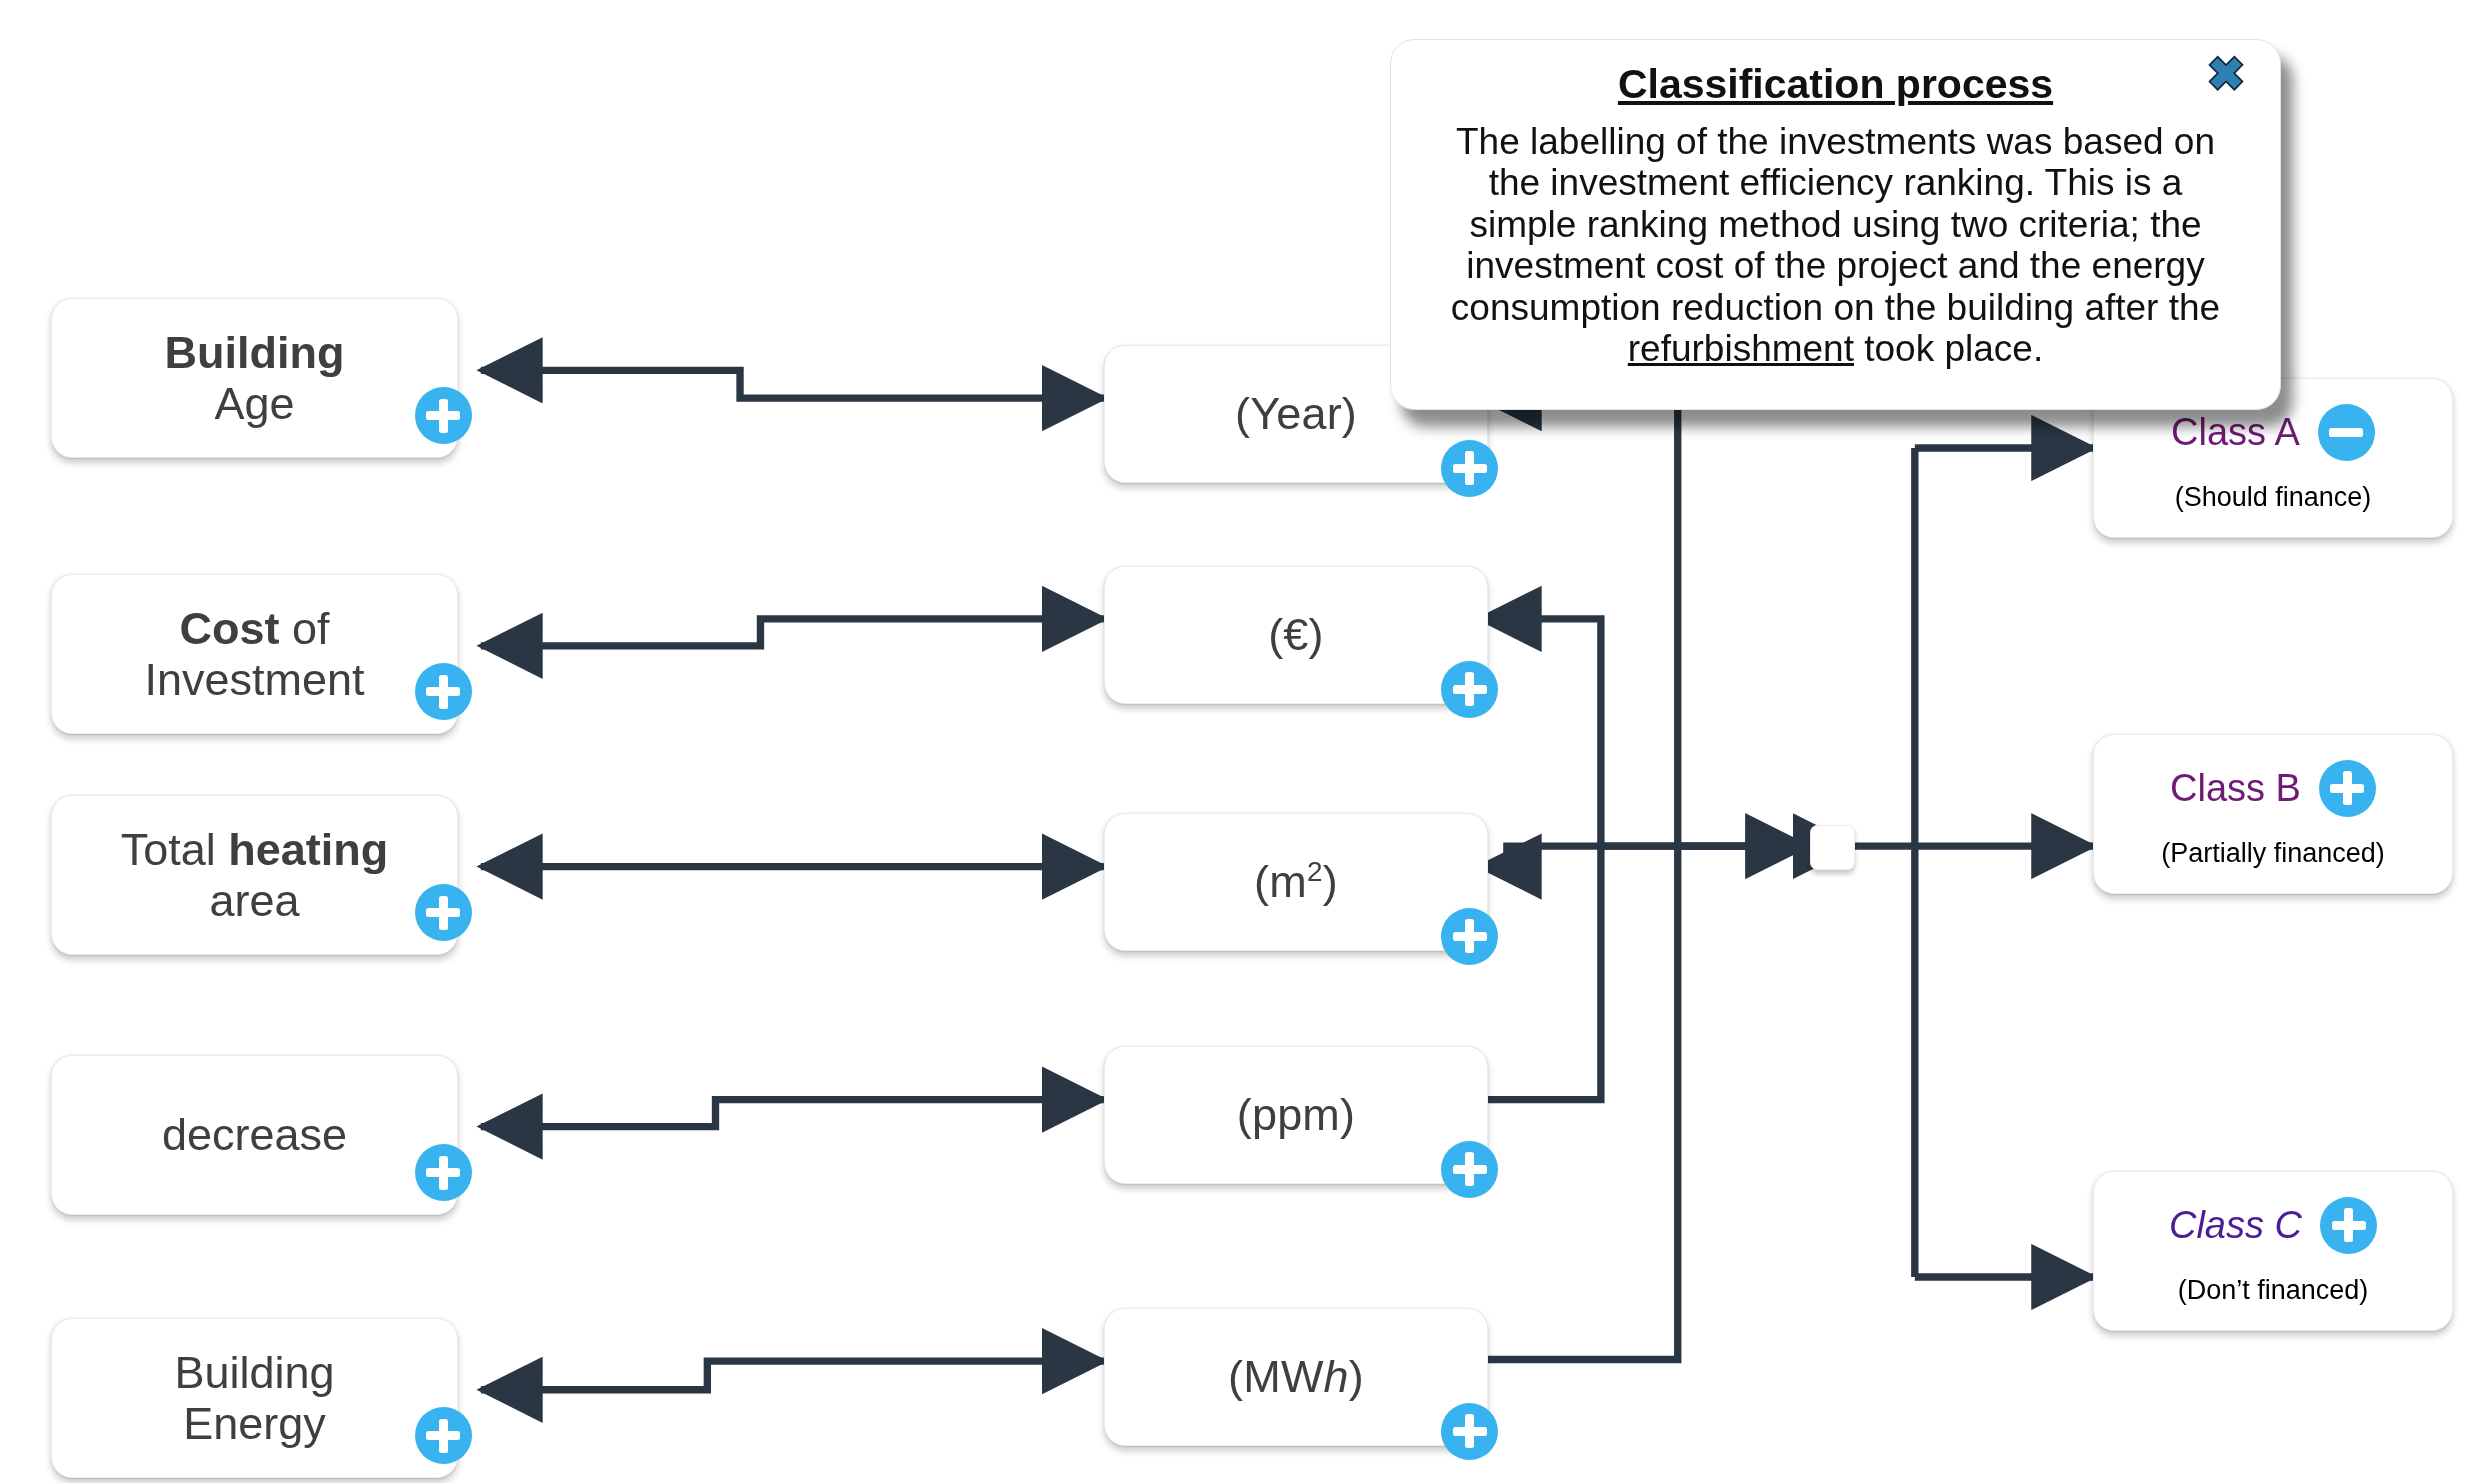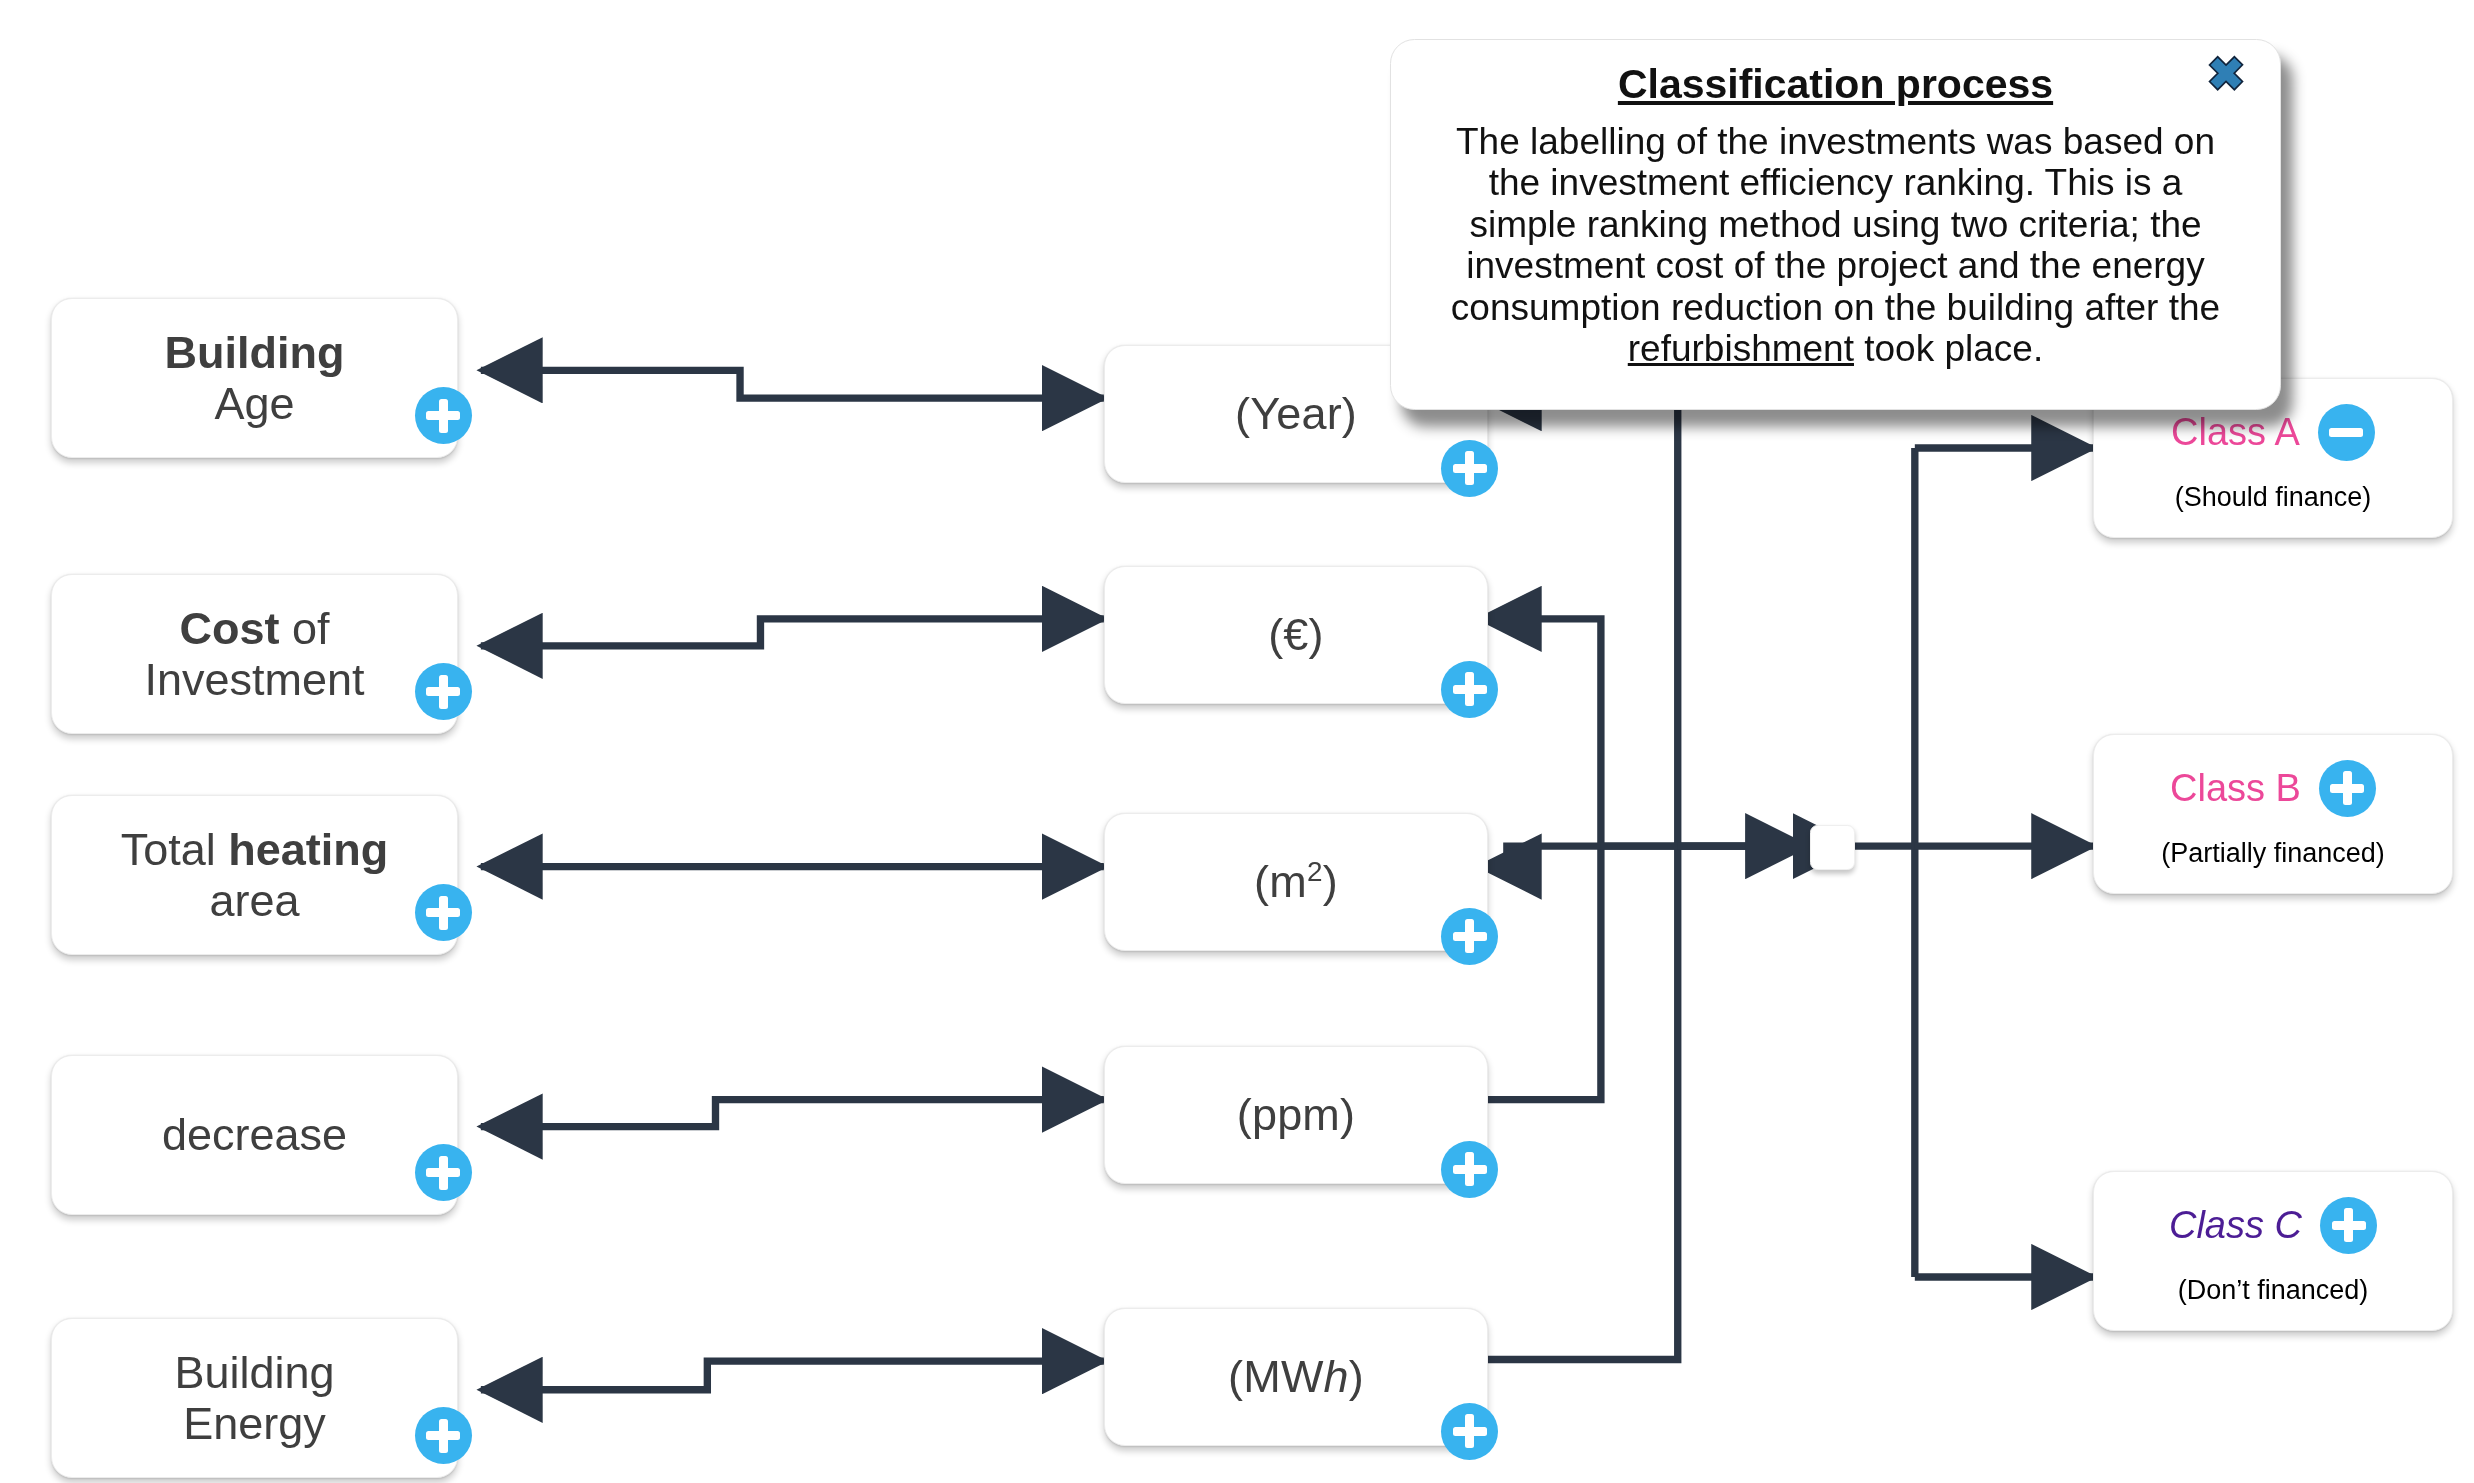--- a/index.html
+++ b/index.html
@@ -70,21 +70,21 @@
   .node.klass .toprow{
     display:flex;
     align-items:center;
     justify-content:center;
     width:100%;
     position:relative;
   }
   .node.klass .kname{font-size:38px;}
   .node.klass .ksub{font-size:27px;color:#000000;}
 
-  .green{color:#ec4899;}
+  .green{color:#701a75;}
   .red{color:#4c1d95;font-style:italic;}
 
   
   sup{font-size:.62em; vertical-align:super; line-height:0;}
   sub{font-size:.62em; vertical-align:sub;  line-height:0;}
   .ital{font-style:italic;}
 
   
   .badge{
     position:absolute;

